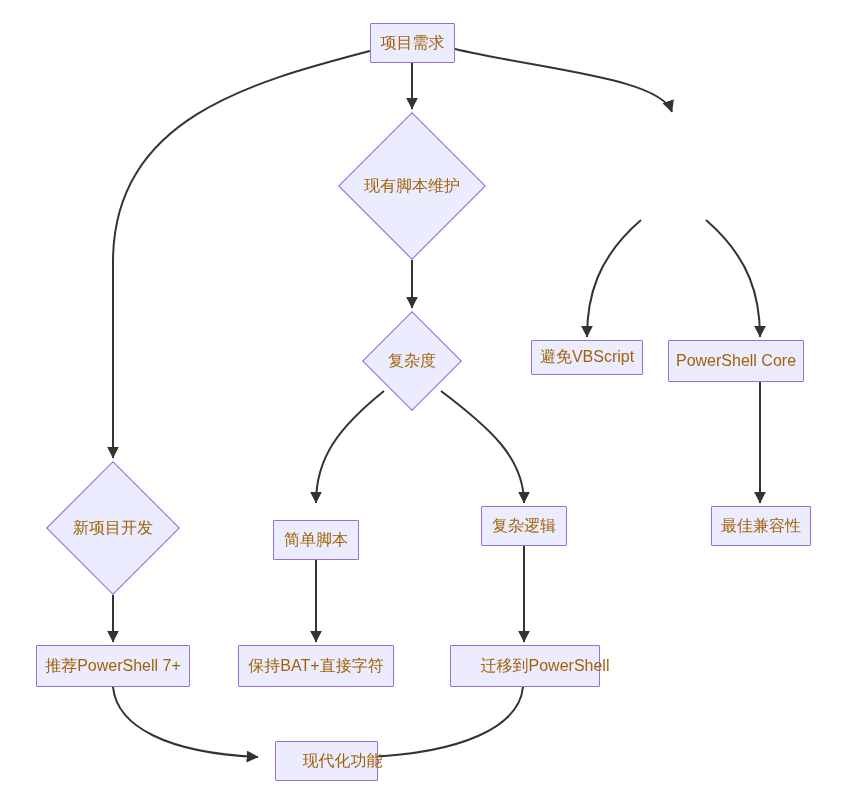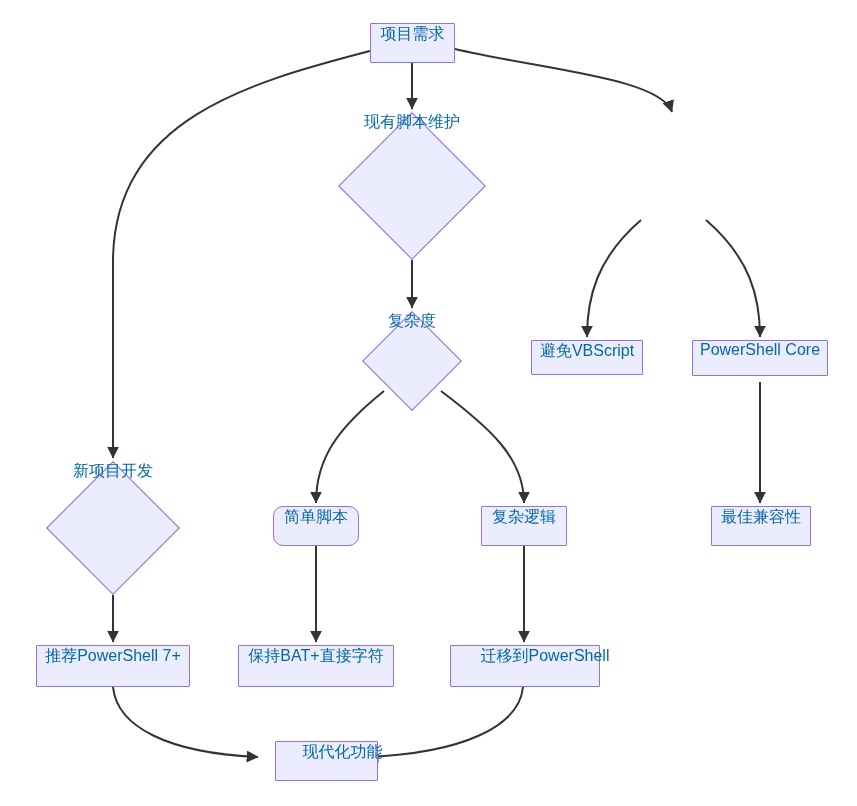--- a/index.html
+++ b/index.html
@@ -21,23 +21,23 @@
     width: 857px; height: 806px;
   }
   .edge {
     fill: none;
     stroke: #333333;
     stroke-width: 2px;
   }
   .node {
     position: absolute;
     display: flex;
-    align-items: flex-start;
+    align-items: center;
     justify-content: center;
-    color: #0369a1;
+    color: #a16207;
     font-size: 16px;
     white-space: nowrap;
     box-sizing: border-box;
   }
   .rect-node {
     background: #ECECFF;
     border: 1px solid #9370DB;
     border-radius: 1px;
   }
   .diamond-node .diamond-bg {
@@ -86,25 +86,25 @@
   </svg>
 
   <div class="node rect-node" style="left:370px; top:23px; width:85px; height:40px;">
     <span class="label">项目需求</span>
   </div>
 
   <div class="node rect-node" style="left:531px; top:340px; width:112px; height:35px;">
     <span class="label">避免VBScript</span>
   </div>
 
-  <div class="node rect-node" style="left:692px; top:340px; width:136px; height:36px;">
+  <div class="node rect-node" style="left:668px; top:340px; width:136px; height:42px;">
     <span class="label">PowerShell Core</span>
   </div>
 
-  <div class="node rect-node" style="left:273px; top:506px; width:86px; height:40px;border-radius:10px;">
+  <div class="node rect-node" style="left:273px; top:520px; width:86px; height:40px;">
     <span class="label">简单脚本</span>
   </div>
 
   <div class="node rect-node" style="left:481px; top:506px; width:86px; height:40px;">
     <span class="label">复杂逻辑</span>
   </div>
 
   <div class="node rect-node" style="left:711px; top:506px; width:100px; height:40px;">
     <span class="label">最佳兼容性</span>
   </div>

